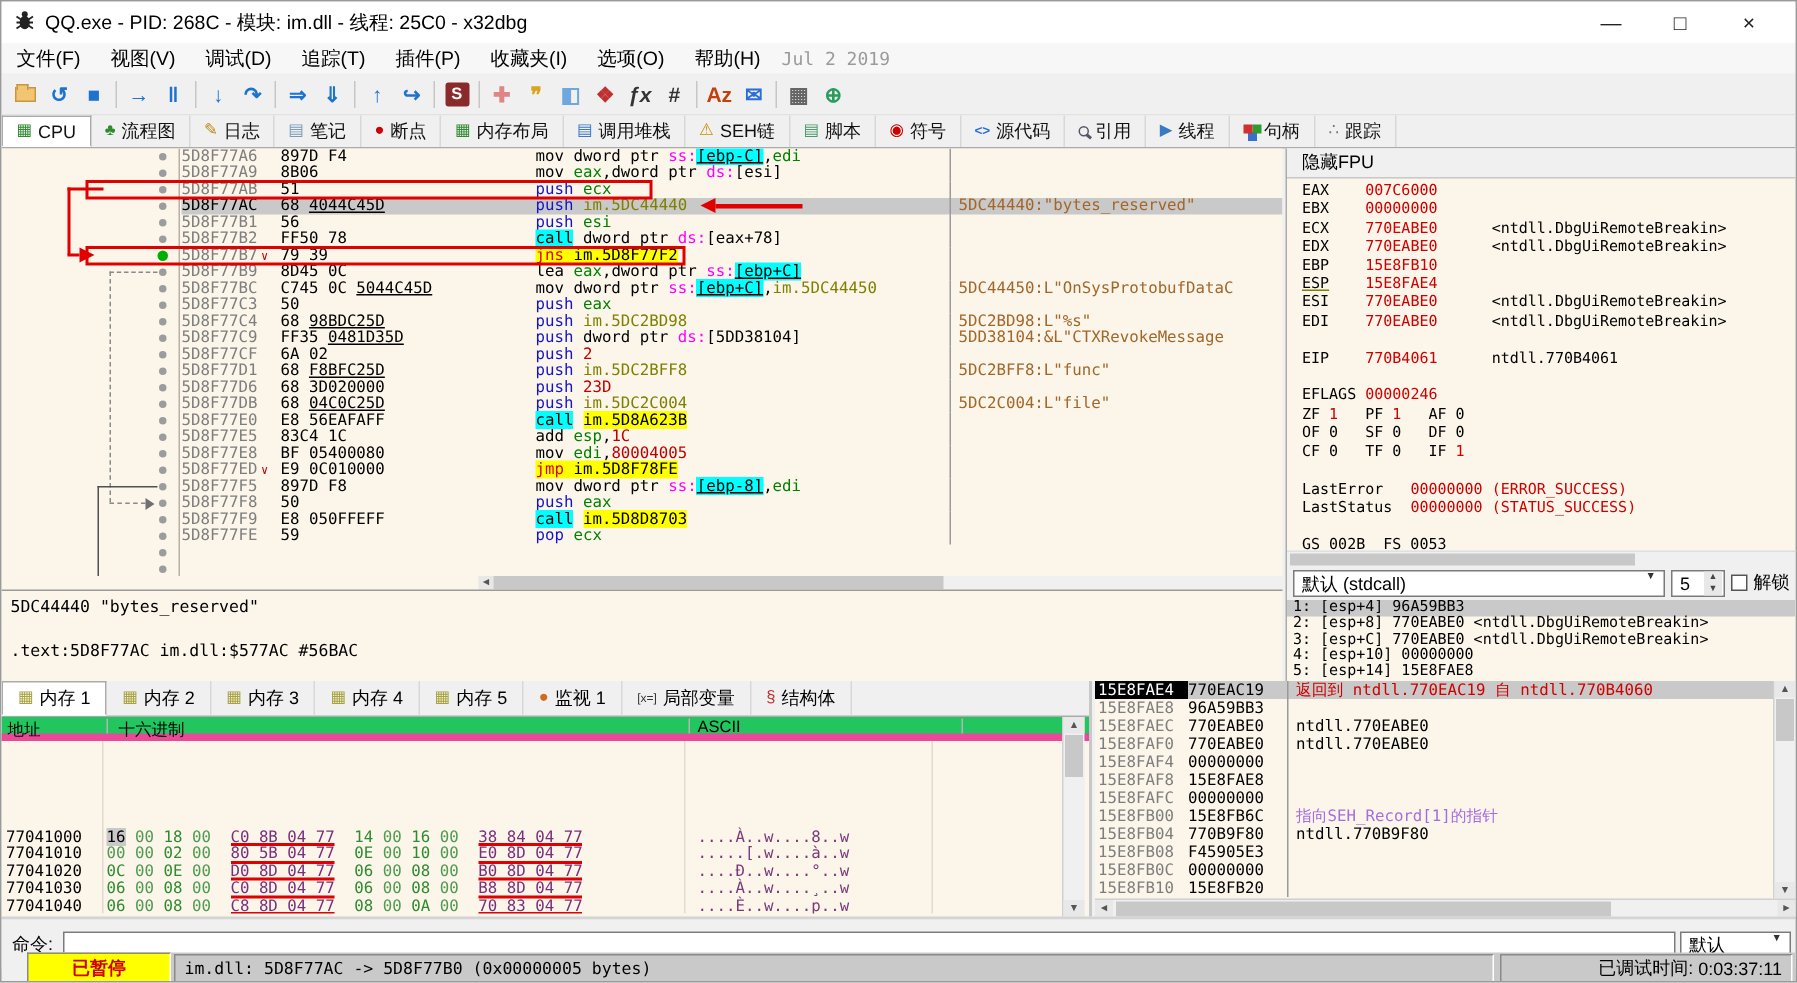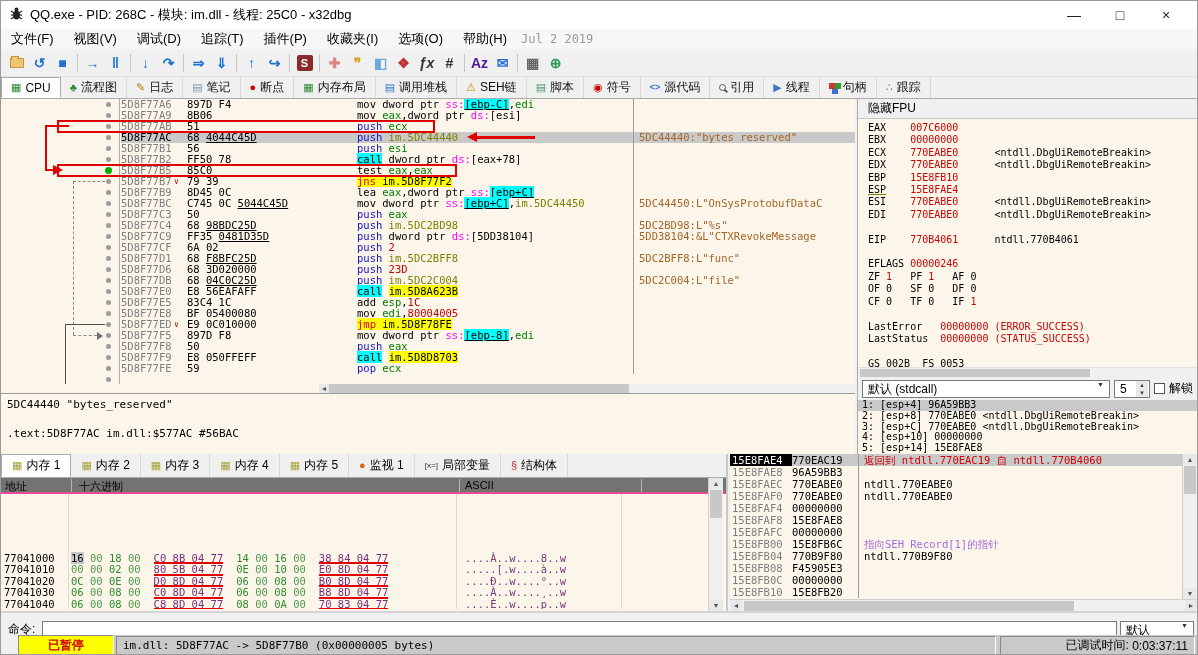--- a/index.html
+++ b/index.html
@@ -84,21 +84,21 @@
   .args { height:54px; font-family:"DejaVu Sans Mono", monospace; font-size:10px; line-height:10.8px; white-space:pre; background:#FBF5EA; overflow:hidden; }
   .arg-row { padding-left:4px; height:10.8px; }
   .arg-row.sel { background:#C9C9C9; }
 
   
   .bottom { position:absolute; top:453px; left:0; right:0; height:157px; }
   .dump { position:absolute; left:0; top:0; width:727px; height:157px; background:#FBF5EA; border-right:2px solid #C8C8C8; }
   .dump-tabs { height:24px; background:#F0F0F0; display:flex; align-items:flex-end; font-size:12px; border-bottom:1px solid #ABABAB; }
   .dtab { height:23px; display:flex; align-items:center; gap:4px; padding:0 10px; border-right:1px solid #D8D8D8; }
   .dtab.active { background:#FFF; border:1px solid #ABABAB; border-bottom:1px solid #FFF; }
-  .dump-colhdr { height:16px; background:#737373; border-bottom:2px solid #ec4899; position:relative; font-size:11px; color:#000; }
+  .dump-colhdr { height:16px; background:#22c55e; border-bottom:5px solid #ec4899; position:relative; font-size:11px; color:#000; }
   .dump-colhdr span { position:absolute; top:1px; }
   .hdr-div { position:absolute; top:0; bottom:0; width:1px; background:#B4B4B4; }
   .dump-rows { position:relative; height:115px; font-family:"DejaVu Sans Mono", monospace; font-size:10.5px; line-height:11.5px; white-space:pre; padding-top:1px; margin-right:20px; overflow:hidden; }
   .dump-row { height:11.5px; display:flex; position:relative; }
   .d-addr { width:70px; padding-left:3px; color:#000; }
   .d-group { margin-right:13px; }
   .d-group.ptr { border-bottom:2px solid #E00000; }
   .hz { color:#4F9B4F; } .hn { color:#2F8B2F; } .hP { color:#7A2F7A; }
   .cursor { background:#C9C9C9; color:#000; }
   .d-ascii { position:absolute; left:464px; color:#7A3A7A; }
@@ -227,21 +227,21 @@
         <span style="color: rgb(192, 48, 48);">❖</span>
       </span>
       <span class="tbtn">
         <span style="color: rgb(51, 51, 51); font-style: italic;">ƒx</span>
       </span>
       <span class="tbtn">
         <span style="color: rgb(51, 51, 51);">#</span>
       </span>
       <span class="tsep"></span>
       <span class="tbtn">
-        <span style="color: #4c1d95;">Az</span>
+        <span style="color: #c2410c;">Az</span>
       </span>
       <span class="tbtn">
         <span style="color: rgb(42, 111, 214);">✉</span>
       </span>
       <span class="tsep"></span>
       <span class="tbtn">
         <span style="color: rgb(102, 102, 102);">▦</span>
       </span>
       <span class="tbtn">
         <span style="color: rgb(42, 157, 92);">⊕</span>
@@ -319,21 +319,20 @@
           <div class="dis-row"><span class="dis-addr">5D8F77A9</span><span class="dis-bytes"><span>8B06</span></span><span class="dis-instr"><span class="tk-k">mov </span><span class="tk-reg">eax</span><span class="tk-k">,dword ptr </span><span class="tk-seg">ds:</span><span class="tk-k">[esi]</span></span><span class="dis-cmt"></span></div>
           <span class="dot" style="top: 14px;"></span>
           <div class="dis-row"><span class="dis-addr">5D8F77AB</span><span class="dis-bytes"><span>51</span></span><span class="dis-instr"><span class="tk-b">push </span><span class="tk-reg">ecx</span></span><span class="dis-cmt"></span></div>
           <span class="dot" style="top: 25px;"></span>
           <div class="dis-row sel"><span class="dis-addr">5D8F77AC</span><span class="dis-bytes"><span>68 </span><span class="bu">4044C45D</span></span><span class="dis-instr"><span class="tk-b">push </span><span class="tk-mod">im.5DC44440</span></span><span class="dis-cmt">5DC44440:"bytes_reserved"</span></div>
           <span class="dot" style="top: 36px;"></span>
           <div class="dis-row"><span class="dis-addr">5D8F77B1</span><span class="dis-bytes"><span>56</span></span><span class="dis-instr"><span class="tk-b">push </span><span class="tk-reg">esi</span></span><span class="dis-cmt"></span></div>
           <span class="dot" style="top: 47px;"></span>
           <div class="dis-row"><span class="dis-addr">5D8F77B2</span><span class="dis-bytes"><span>FF50 78</span></span><span class="dis-instr"><span class="tk-call">call</span><span class="tk-k"> dword ptr </span><span class="tk-seg">ds:</span><span class="tk-k">[eax+78]</span></span><span class="dis-cmt"></span></div>
           <span class="dot" style="top: 58px;"></span>
-          <div class="dis-row"><span class="dis-addr">5D8F77B5</span><span class="dis-bytes"><span>85C0</span></span><span class="dis-instr"><span class="tk-k">test </span><span class="tk-reg">eax</span><span class="tk-k">,</span><span class="tk-reg">eax</span></span><span class="dis-cmt"></span></div>
           <span class="dot bp" style="top: 68px;"></span>
           <div class="dis-row"><span class="dis-addr">5D8F77B7</span><span class="dis-bytes"><span class="jv">∨</span><span>79 39</span></span><span class="dis-instr"><span class="tk-jcc">jns</span><span class="tk-lbl"> im.5D8F77F2</span></span><span class="dis-cmt"></span></div>
           <span class="dot" style="top: 80px;"></span>
           <div class="dis-row"><span class="dis-addr">5D8F77B9</span><span class="dis-bytes"><span>8D45 0C</span></span><span class="dis-instr"><span class="tk-k">lea </span><span class="tk-reg">eax</span><span class="tk-k">,dword ptr </span><span class="tk-seg">ss:</span><span class="tk-stk">[ebp+C]</span></span><span class="dis-cmt"></span></div>
           <span class="dot" style="top: 91px;"></span>
           <div class="dis-row"><span class="dis-addr">5D8F77BC</span><span class="dis-bytes"><span>C745 0C </span><span class="bu">5044C45D</span></span><span class="dis-instr"><span class="tk-k">mov dword ptr </span><span class="tk-seg">ss:</span><span class="tk-stk">[ebp+C]</span><span class="tk-k">,</span><span class="tk-mod">im.5DC44450</span></span><span class="dis-cmt">5DC44450:L"OnSysProtobufDataC</span></div>
           <span class="dot" style="top: 102px;"></span>
           <div class="dis-row"><span class="dis-addr">5D8F77C3</span><span class="dis-bytes"><span>50</span></span><span class="dis-instr"><span class="tk-b">push </span><span class="tk-reg">eax</span></span><span class="dis-cmt"></span></div>
           <span class="dot" style="top: 113px;"></span>
           <div class="dis-row"><span class="dis-addr">5D8F77C4</span><span class="dis-bytes"><span>68 </span><span class="bu">98BDC25D</span></span><span class="dis-instr"><span class="tk-b">push </span><span class="tk-mod">im.5DC2BD98</span></span><span class="dis-cmt">5DC2BD98:L"%s"</span></div>

